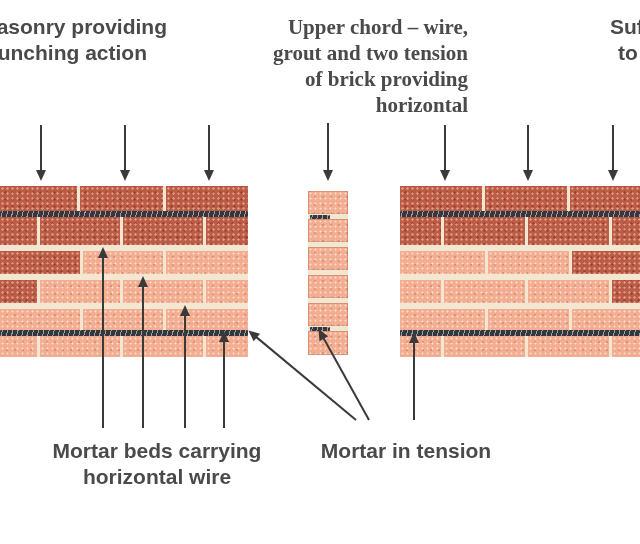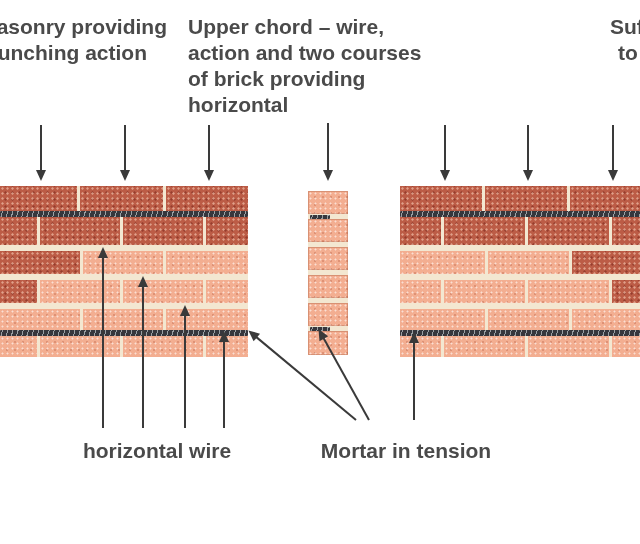--- a/index.html
+++ b/index.html
@@ -45,49 +45,50 @@
     border-left:11px solid var(--line);
     border-top:5.5px solid transparent;border-bottom:5.5px solid transparent;
   }
   .lbl{
     position:absolute;font-weight:bold;font-size:21px;line-height:26px;
     color:var(--text);z-index:5;
   }
   .lbl div{white-space:nowrap;}
   #lbl-top-left{top:14px;right:473px;text-align:right;}
   #lbl-top-left .shift{margin-right:20px;}
-  #lbl-top-center{top:14px;left:188px;width:280px;text-align:left;}
+  #lbl-top-center{top:14px;left:188px;width:280px;text-align:right;font-family:Liberation Serif, serif;}
   #lbl-top-right{top:14px;left:610px;text-align:left;}
   #lbl-top-right .shift{margin-left:8px;}
   #lbl-bottom-left{top:438px;left:17px;width:280px;text-align:center;}
   #lbl-bottom-right{top:438px;left:266px;width:280px;text-align:center;}
 </style>
 </head>
 <body>
 
 <div id="diagram">
 
   <div class="lbl" id="lbl-top-left">
     <div>asonry providing</div>
     <div class="shift">unching action</div>
   </div>
 
   <div class="lbl" id="lbl-top-center">
     <div>Upper chord – wire,</div>
-    <div>action and two courses</div>
+    <div>grout and two tension</div>
     <div>of brick providing</div>
     <div>horizontal</div>
   </div>
 
   <div class="lbl" id="lbl-top-right">
     <div>Suf</div>
     <div class="shift">to</div>
   </div>
 
   <div class="lbl" id="lbl-bottom-left">
+    <div>Mortar beds carrying</div>
     <div>horizontal wire</div>
   </div>
 
   <div class="lbl" id="lbl-bottom-right">
     <div>Mortar in tension</div>
   </div>
 
 <div class="wall" style="left: 0px; top: 186px; width: 248px; height: 171px;">
       <div class="brick brick-dark" style="left: 0px; top: 0px; width: 77px; height: 25px;"></div>
       <div class="brick brick-dark" style="left: 80px; top: 0px; width: 83px; height: 25px;"></div>

